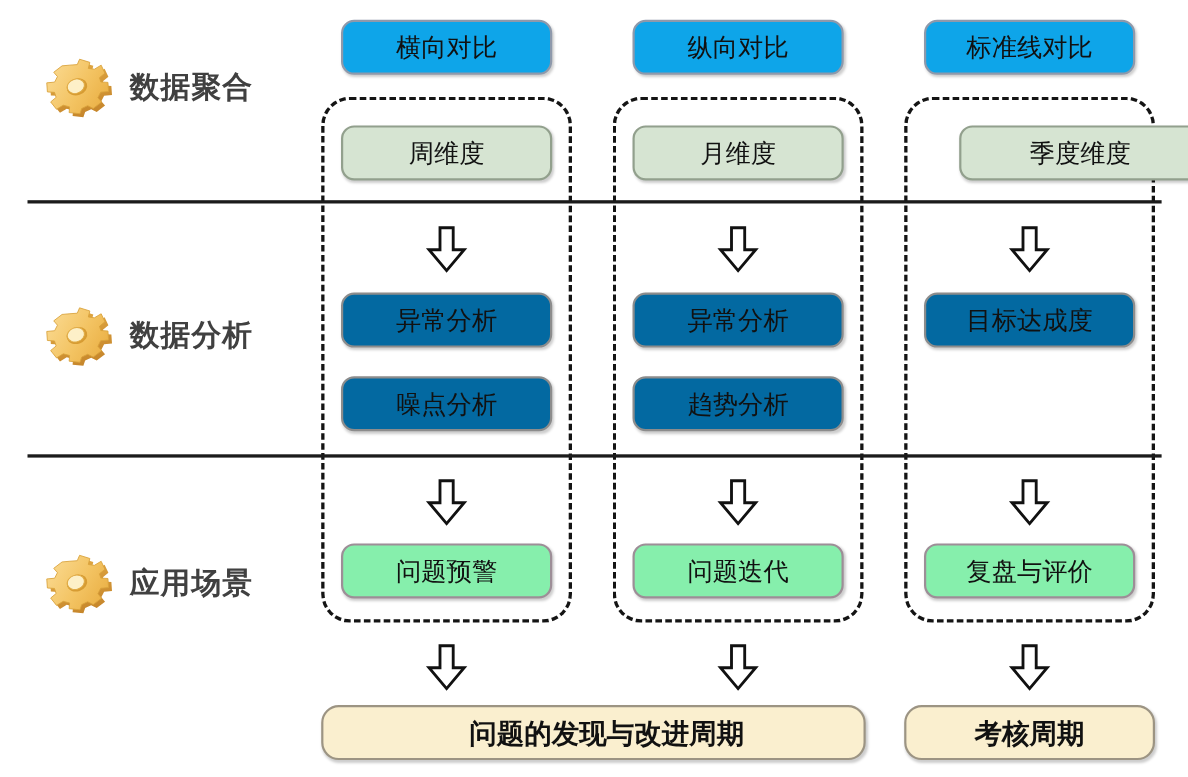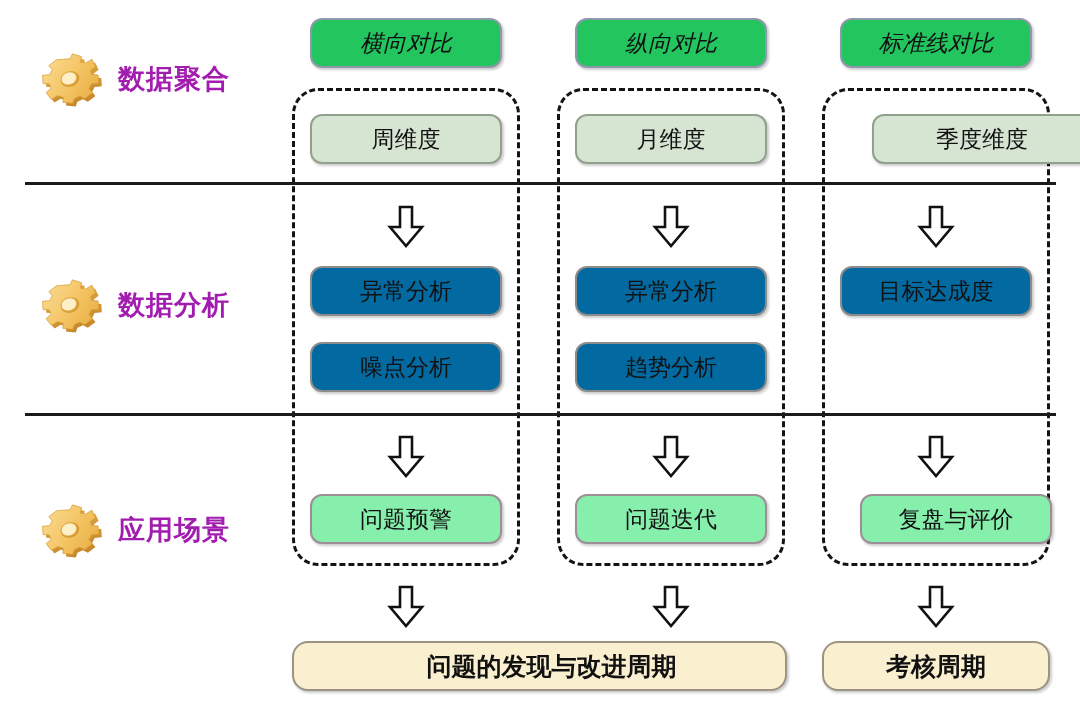--- a/index.html
+++ b/index.html
@@ -21,21 +21,21 @@
   
   .row-label {
     position: absolute;
     display: flex;
     align-items: center;
     gap: 12px;
   }
   .row-label-text {
     font-size: 27px;
     font-weight: bold;
-    color: #a21caf;
+    color: #404040;
     letter-spacing: 1px;
     white-space: nowrap;
   }
   .gear-icon {
     width: 72px;
     height: 66px;
     flex: 0 0 auto;
   }
 
   
@@ -63,21 +63,21 @@
     align-items: center;
     justify-content: center;
     border: 2px solid #8a8f96;
     border-radius: 12px;
     font-size: 23px;
     color: #111111;
     white-space: nowrap;
     box-shadow: 1.5px 2px 2.5px rgba(0,0,0,0.20);
     text-align: center;
   }
-  .node.blue   { background: #22c55e; border-color: #8e99ab; font-style: italic; }
+  .node.blue   { background: #0ea5e9; border-color: #8e99ab; }
   .node.green  { background: #d6e4d2; border-color: #92a08d; }
   .node.gray   { background: #0369a1; border-color: #8c8c8c; }
   .node.purple { background: #86efac; border-color: #9d8e97; }
   .node.cream  {
     background: #faefcf;
     border-color: #9c9483;
     border-radius: 16px;
     font-weight: bold;
     font-size: 25px;
   }
@@ -243,21 +243,21 @@
   </div>
 
   <div class="node gray" style="left:840px; top:266px; width:192px; height:50px;">目标达成度</div>
 
   <div class="arrow" style="left:916px; top:435px;">
     <svg viewBox="0 0 40 44" width="40" height="44" xmlns="http://www.w3.org/2000/svg">
       <path d="M14,2 L26,2 L26,22 L36,22 L20,41 L4,22 L14,22 Z" fill="#ffffff" stroke="#111111" stroke-width="2.6" stroke-linejoin="miter"></path>
     </svg>
   </div>
 
-  <div class="node purple" style="left:840px; top:494px; width:192px; height:50px;margin-left:20px;">复盘与评价</div>
+  <div class="node purple" style="left:840px; top:494px; width:192px; height:50px;">复盘与评价</div>
 
   <div class="arrow" style="left:916px; top:585px;">
     <svg viewBox="0 0 40 44" width="40" height="44" xmlns="http://www.w3.org/2000/svg">
       <path d="M14,2 L26,2 L26,22 L36,22 L20,41 L4,22 L14,22 Z" fill="#ffffff" stroke="#111111" stroke-width="2.6" stroke-linejoin="miter"></path>
     </svg>
   </div>
 
   <div class="node cream" style="left:292px; top:641px; width:495px; height:50px;padding-left:24px;">问题的发现与改进周期</div>
   <div class="node cream" style="left:822px; top:641px; width:228px; height:50px;">考核周期</div>
 

